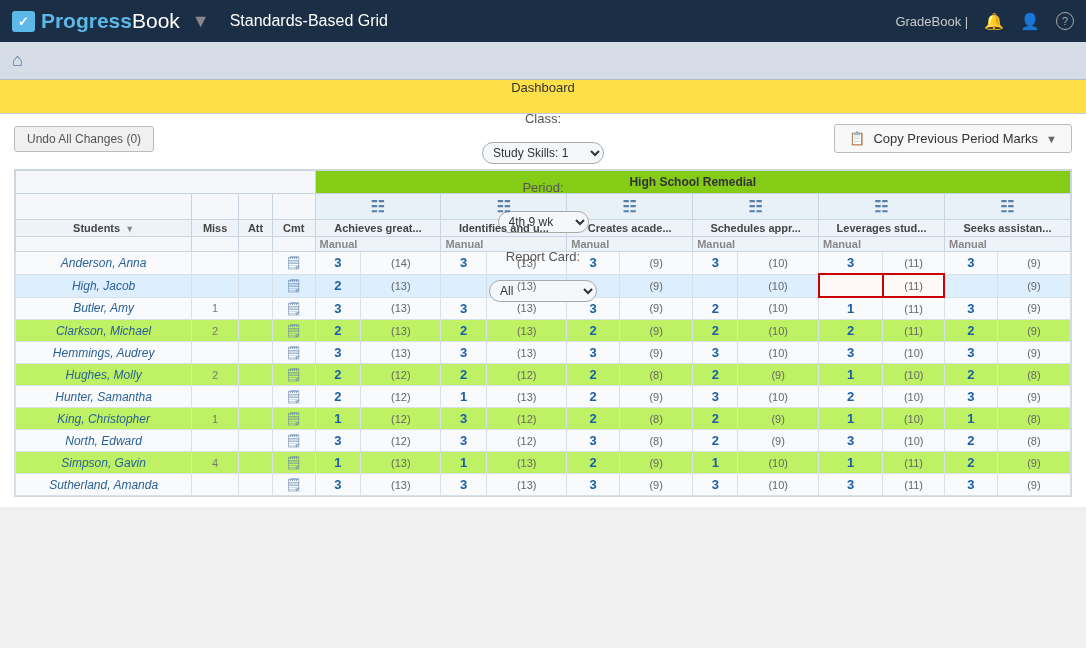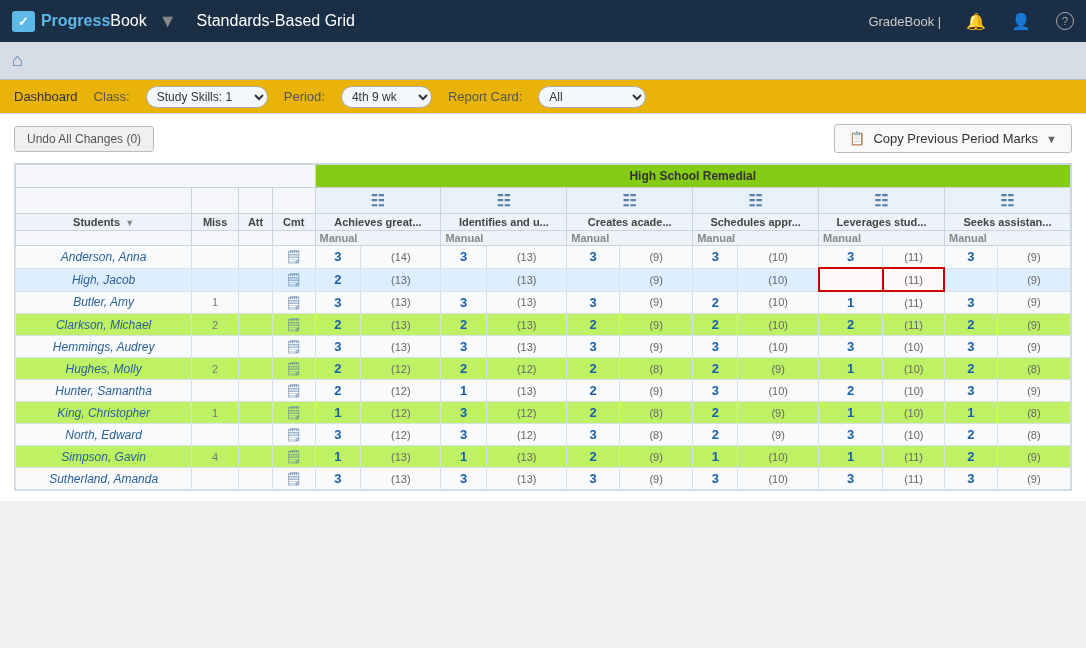--- a/index.html
+++ b/index.html
@@ -9,25 +9,25 @@
     .top-nav {
       background: #1a2e45;
       height: 42px;
       display: flex;
       align-items: center;
       padding: 0 12px;
       justify-content: space-between;
     }
     .top-nav-left { display: flex; align-items: center; gap: 8px; }
     .logo-area { display: flex; align-items: center; gap: 6px; }
-    .logo-text { color: white; font-size: 16px; font-weight: bold; }
+    .logo-text { color: white; font-size: 21px; font-weight: bold; }
     .logo-text span { color: #5db8e8; }
     .page-title { color: white; font-size: 16px; margin-left: 8px; }
     .nav-divider { color: #888; font-size: 18px; margin: 0 4px; }
-    .top-nav-right { display: flex; align-items: center; gap: 25px; color: white; font-size: 13px; }
+    .top-nav-right { display: flex; align-items: center; gap: 16px; color: white; font-size: 13px; }
     .top-nav-right .gradebook-label { color: #ccc; }
     .nav-icon { color: #aaa; font-size: 16px; cursor: pointer; }
 
     
     .sub-nav {
       background: #d6dde6;
       height: 38px;
       display: flex;
       align-items: center;
       padding: 0 12px;
@@ -51,21 +51,21 @@
     
     .content-area {
       background: white;
       margin: 0;
       padding: 10px 14px;
     }
     .toolbar-row {
       display: flex;
       align-items: center;
       justify-content: space-between;
-      margin-bottom: 10px;
+      margin-bottom: 16px;
     }
     .undo-btn {
       background: #f0f0f0;
       border: 1px solid #bbb;
       border-radius: 3px;
       padding: 5px 12px;
       font-size: 12px;
       color: #555;
       cursor: pointer;
     }
@@ -210,27 +210,28 @@
     }
 
     
     .grid-container::-webkit-scrollbar { width: 12px; height: 12px; }
     .grid-container::-webkit-scrollbar-track { background: #f0f0f0; }
     .grid-container::-webkit-scrollbar-thumb { background: #bbb; border-radius: 4px; }
 
     .sort-arrow { font-size: 9px; color: #888; margin-left: 2px; }
 
     .nav-second-bar {
-      background: #eab308;
+      background: #fde047;
       height: 34px;
       display: flex;
       align-items: center;
       padding: 0 14px;
       gap: 16px;
       border-bottom: 1px solid #c0ccd8;
+      flex-direction: column;
     }
   </style>
 </head>
 <body>
 
 <div class="top-nav">
   <div class="top-nav-left">
     <div class="logo-area">
       <span style="background:#5db8e8;color:white;padding:3px 6px;border-radius:3px;font-size:13px;font-weight:bold;">✓</span>
       <span class="logo-text"><span>Progress</span><span style="color:white;font-weight:normal;">Book</span></span>

